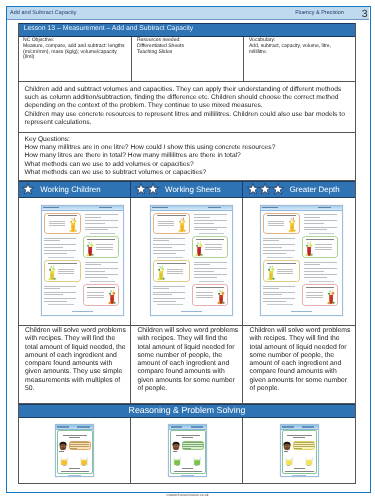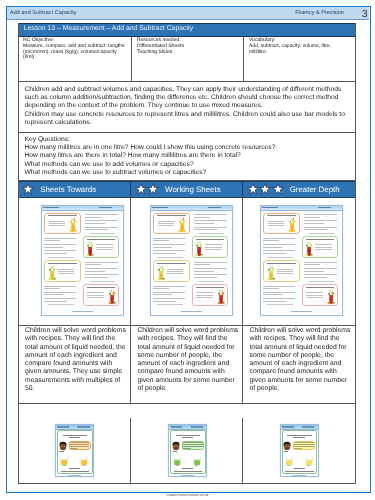--- a/index.html
+++ b/index.html
@@ -136,21 +136,21 @@
       <div class="bodytxt">What methods can we use to subtract volumes or capacities?</div>
     </div>
 
     <div class="row r-stars">
       <div class="starcell sc1">
         <span class="starbox">
             <svg width="12" height="12" viewBox="0 0 1 1">
               <polygon points="0.5000,0.0300 0.6176,0.3582 0.9660,0.3686 0.6902,0.5818 0.7880,0.9164 0.5000,0.7200 0.2120,0.9164 0.3098,0.5818 0.0340,0.3686 0.3824,0.3582" fill="#ffffff" stroke="#1f3258" stroke-width="0.07" stroke-linejoin="miter"></polygon>
             </svg>
           </span>
-        <span class="lbl">Sheets Towards</span>
+        <span class="lbl">Working Children</span>
       </div>
       <div class="starcell sc2">
         <span class="starbox">
             <svg width="12" height="12" viewBox="0 0 1 1">
               <polygon points="0.5000,0.0300 0.6176,0.3582 0.9660,0.3686 0.6902,0.5818 0.7880,0.9164 0.5000,0.7200 0.2120,0.9164 0.3098,0.5818 0.0340,0.3686 0.3824,0.3582" fill="#ffffff" stroke="#1f3258" stroke-width="0.07" stroke-linejoin="miter"></polygon>
             </svg>
             <svg width="12" height="12" viewBox="0 0 1 1">
               <polygon points="0.5000,0.0300 0.6176,0.3582 0.9660,0.3686 0.6902,0.5818 0.7880,0.9164 0.5000,0.7200 0.2120,0.9164 0.3098,0.5818 0.0340,0.3686 0.3824,0.3582" fill="#ffffff" stroke="#1f3258" stroke-width="0.07" stroke-linejoin="miter"></polygon>
             </svg>
           </span>
@@ -486,20 +486,23 @@
           </div>
         </div>
     </div>
 
     <div class="row r-text">
       <div class="txtcell tx1 bodytxt">Children will solve word problems with recipes. They will find the total amount of liquid needed, the amount of each ingredient and compare found amounts with given amounts. They use simple measurements with multiples of 50.</div>
       <div class="txtcell tx2 bodytxt">Children will solve word problems with recipes. They will find the total amount of liquid needed for some number of people, the amount of each ingredient and compare found amounts with given amounts for some number of people.</div>
       <div class="txtcell tx3 bodytxt">Children will solve word problems with recipes. They will find the total amount of liquid needed for some number of people, the amount of each ingredient and compare found amounts with given amounts for some number of people.</div>
     </div>
 
+    <div class="row r-rps">
+      <span>Reasoning &amp; Problem Solving</span>
+    </div>
 
     <div class="row r-rthumbs">
       <div class="thumbcell tc1">
           <div class="sheet rs">
             <div class="sheet-top rs-top"></div>
             <div class="tl" style="left:1.1472868217054262px;top:1.0665399239543727px;width:11.472868217054263px;height:1.4px;background:#2f5f92;opacity:.55"></div>
             <div class="tl" style="left:21.03359173126615px;top:1.0665399239543727px;width:12.42894056847545px;height:1.4px;background:#2f5f92;opacity:.55"></div>
             <div class="rbox" style="left:0.7648578811369509px;top:4.4600760456273765px;width:35.4702842377261px;height:44.40684410646387px;"></div>
             <div class="tl c" style="left:6.214470284237725px;top:9.114068441064639px;width:24.37984496124031px"></div>
             <div class="tl c" style="left:12.42894056847545px;top:11.247148288973385px;width:11.472868217054263px"></div>

